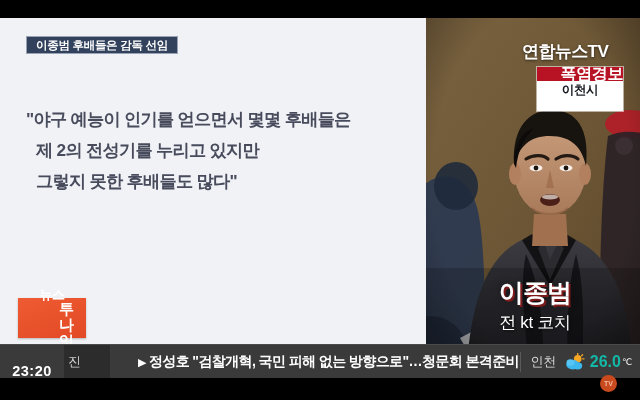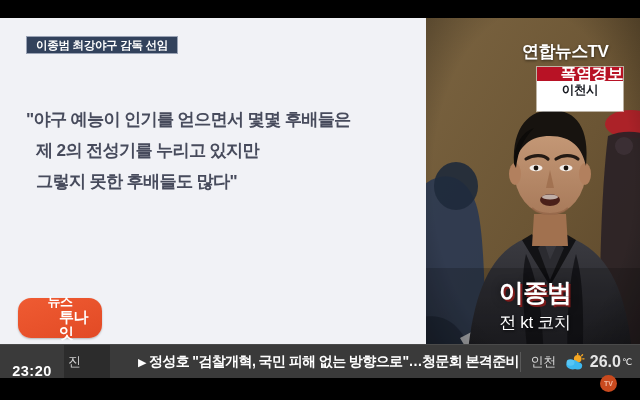--- a/index.html
+++ b/index.html
@@ -34,26 +34,25 @@
   .quote{
     position:absolute;left:26px;top:86px;width:380px;
     color:#474b5c;font-size:17.2px;font-weight:bold;
     line-height:31px;letter-spacing:-0.7px;white-space:nowrap;
   }
   .quote-line{display:block;}
   .quote-line.indent{padding-left:10px;}
 
   
   .prog-logo{
-    position:absolute;left:18px;top:280px;width:84px;height:40px;
+    position:absolute;left:18px;top:280px;width:68px;height:40px;
     background:linear-gradient(160deg,#ef5b32 0%,#e24a25 100%);
     display:flex;flex-direction:column;align-items:center;justify-content:center;
     color:#fff;font-weight:bold;letter-spacing:-0.5px;line-height:1.05;
     box-shadow:0 1px 2px rgba(0,0,0,.25);
-    border-radius:13px;
   }
   .prog-logo .l1{font-size:13px;}
   .prog-logo .l2{font-size:15px;margin-left:41px;}
 
   
   .photo{position:absolute;left:426px;top:0;width:214px;height:360px;overflow:hidden;background:#6b5734;}
   .photo svg{display:block;width:214px;height:360px;}
 
   
   .ch-logo{
@@ -84,41 +83,41 @@
   .tk-prev{flex:0 0 auto;width:46px;height:34px;background:#2c2c2c;color:#cfcfcf;
     font-size:13px;display:flex;align-items:center;padding-left:4px;box-sizing:border-box;
     letter-spacing:-0.4px;overflow:hidden;}
   .tk-body{flex:1 1 auto;display:flex;align-items:center;overflow:hidden;
     color:#fff;font-size:14px;font-weight:bold;letter-spacing:-0.6px;white-space:nowrap;}
   .tk-arrow{color:#fff;font-size:11px;margin:0 3px 0 28px;}
   .tk-caret{display:inline-block;width:2px;height:16px;background:#fff;margin-left:2px;}
   .tk-div{width:1px;height:20px;background:#5a5a5a;margin:0 2px;flex:0 0 auto;}
   .tk-city{flex:0 0 auto;color:#dcdcdc;font-size:13px;letter-spacing:-0.4px;padding:0 8px;}
   .tk-weather{flex:0 0 auto;display:flex;align-items:center;padding-right:8px;}
-  .tk-temp{color:#e5e5e5;font-size:16px;font-weight:bold;margin-left:4px;}
+  .tk-temp{color:#14b8a6;font-size:16px;font-weight:bold;margin-left:4px;}
   .tk-unit{color:#fff;font-size:9px;vertical-align:super;margin-left:1px;}
   .wicon{width:22px;height:18px;display:block;}
 
   
   .watermark{position:absolute;left:600px;top:375px;width:17px;height:17px;border-radius:50%;
     background:#c94a1e;z-index:45;display:flex;align-items:center;justify-content:center;
     color:#f0b9a2;font-size:7px;font-weight:bold;}
 </style>
 </head>
 <body>
 
 <div id="screen">
 
   <div class="bar-top"></div>
 
   <div class="frame">
 
     <div class="panel">
 
-      <div class="headline-badge">이종범 최강야구 감독 선임</div>
+      <div class="headline-badge">이종범 후배들은 감독 선임</div>
 
       <div class="quote">
         <span class="quote-line">"야구 예능이 인기를 얻으면서 몇몇 후배들은</span>
         <span class="quote-line indent">제 2의 전성기를 누리고 있지만</span>
         <span class="quote-line indent">그렇지 못한 후배들도 많다"</span>
       </div>
 
       <div class="prog-logo">
         <span class="l1">뉴스</span>
         <span class="l2">투나잇</span>

